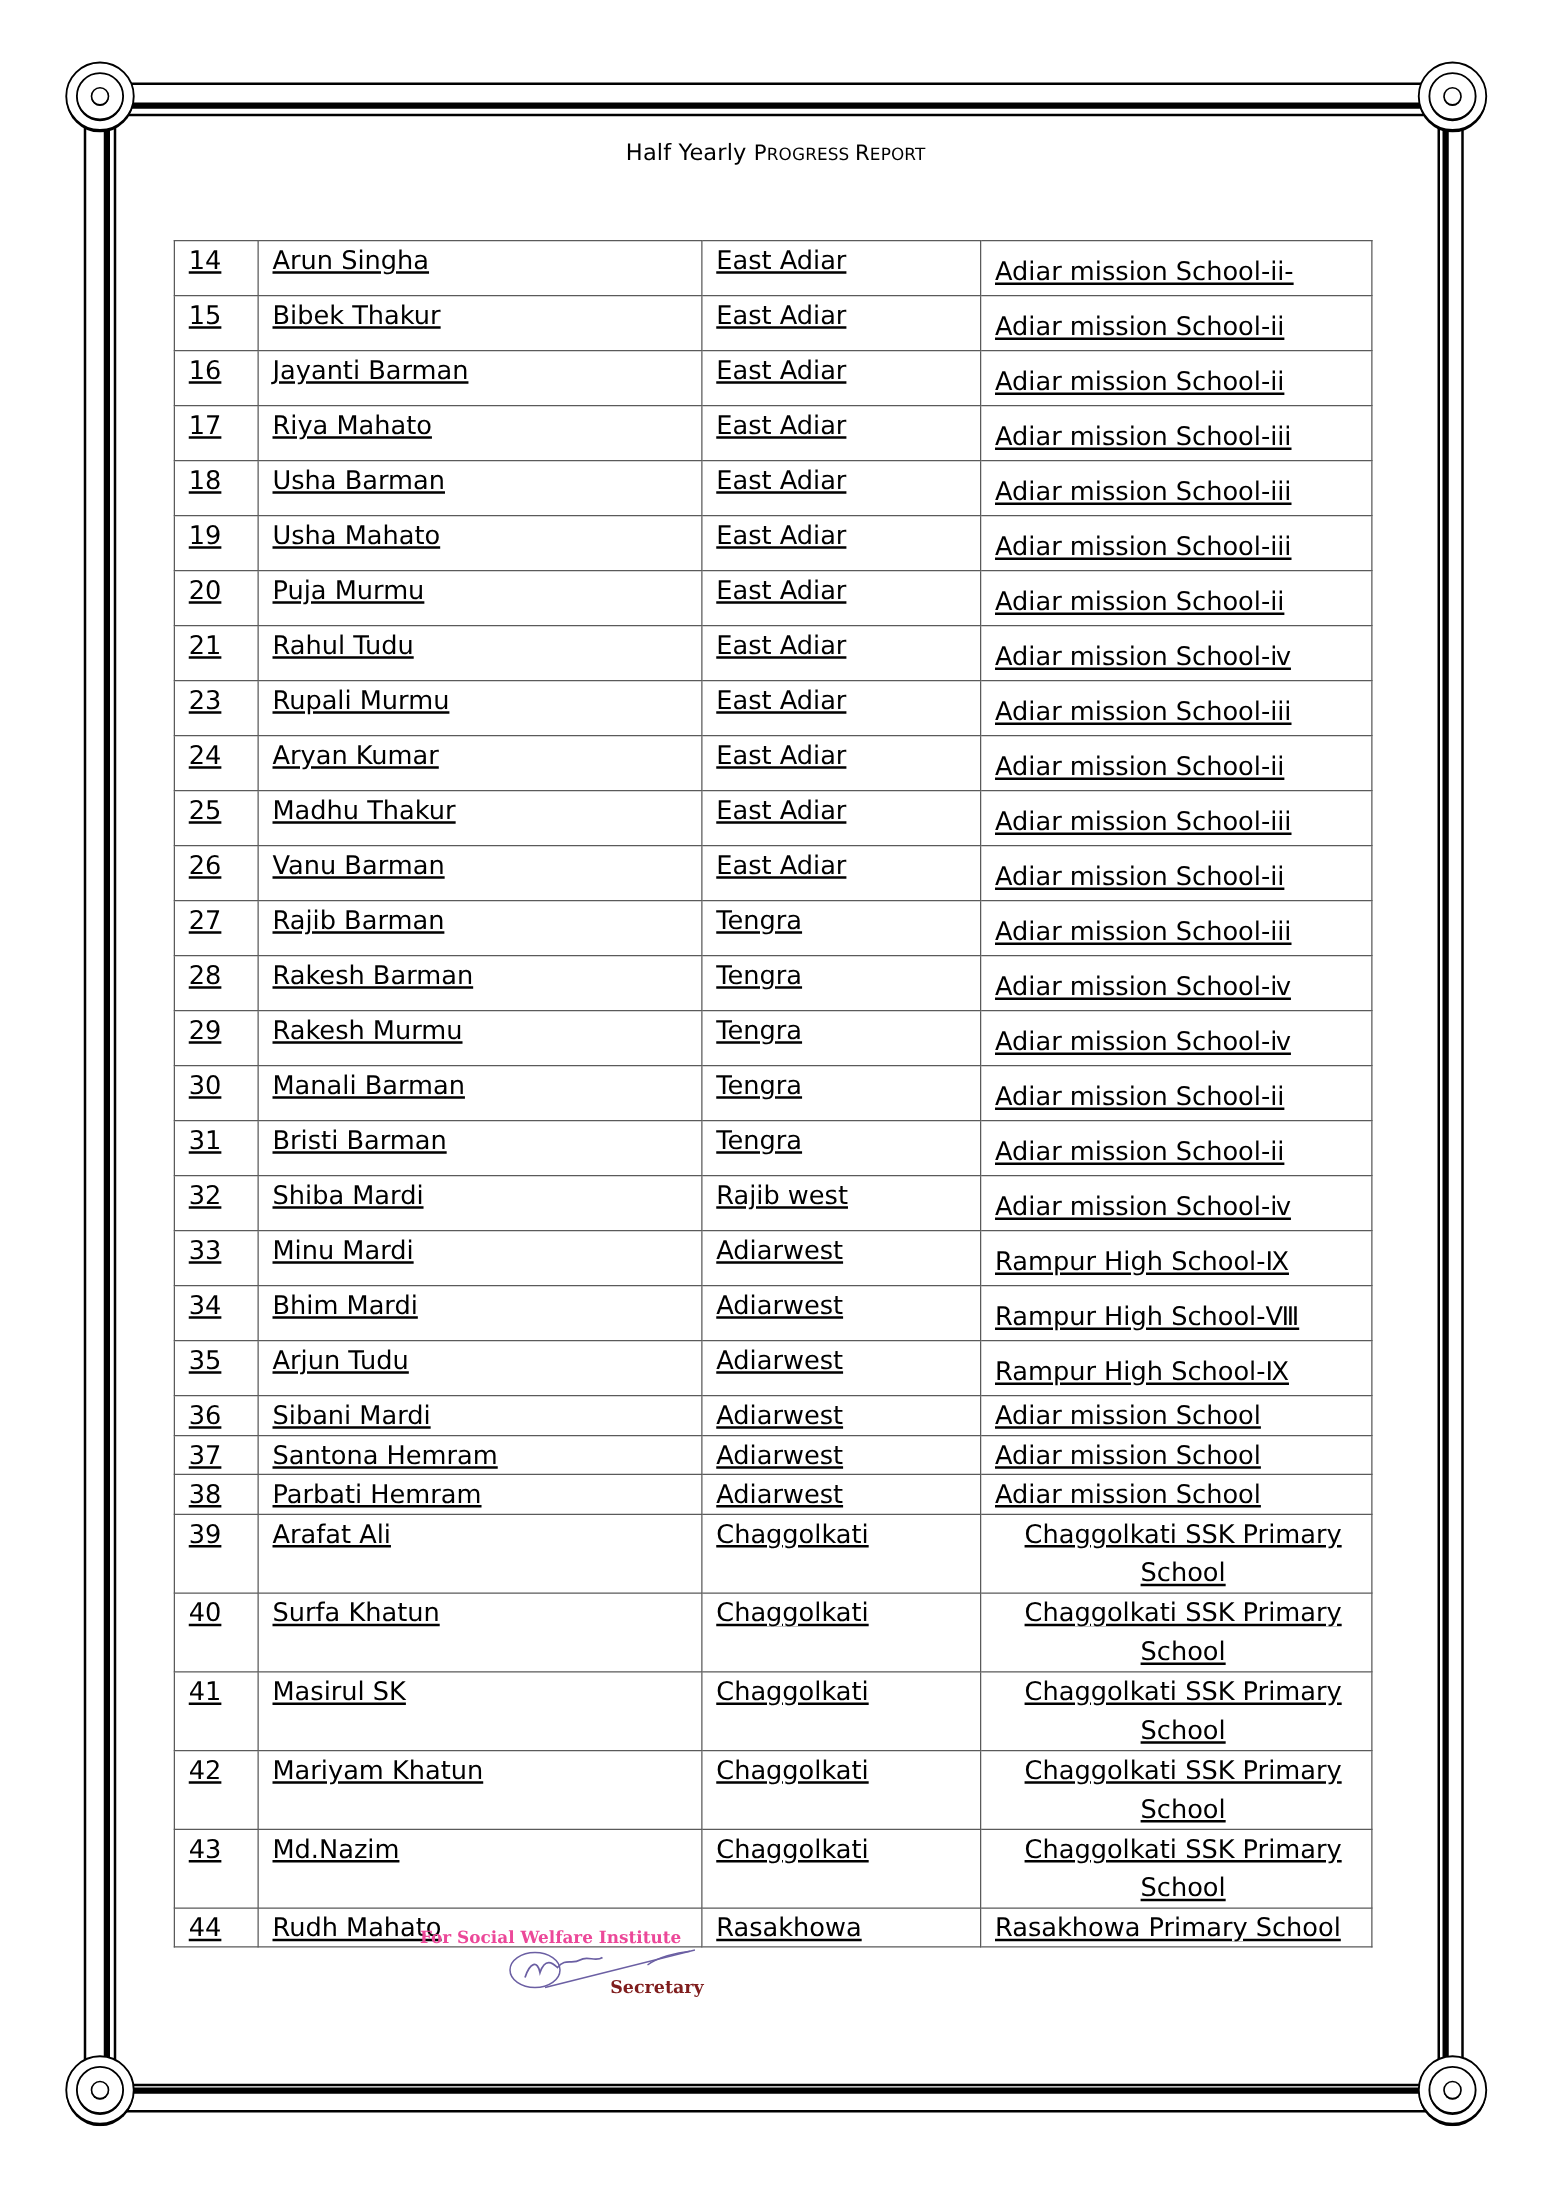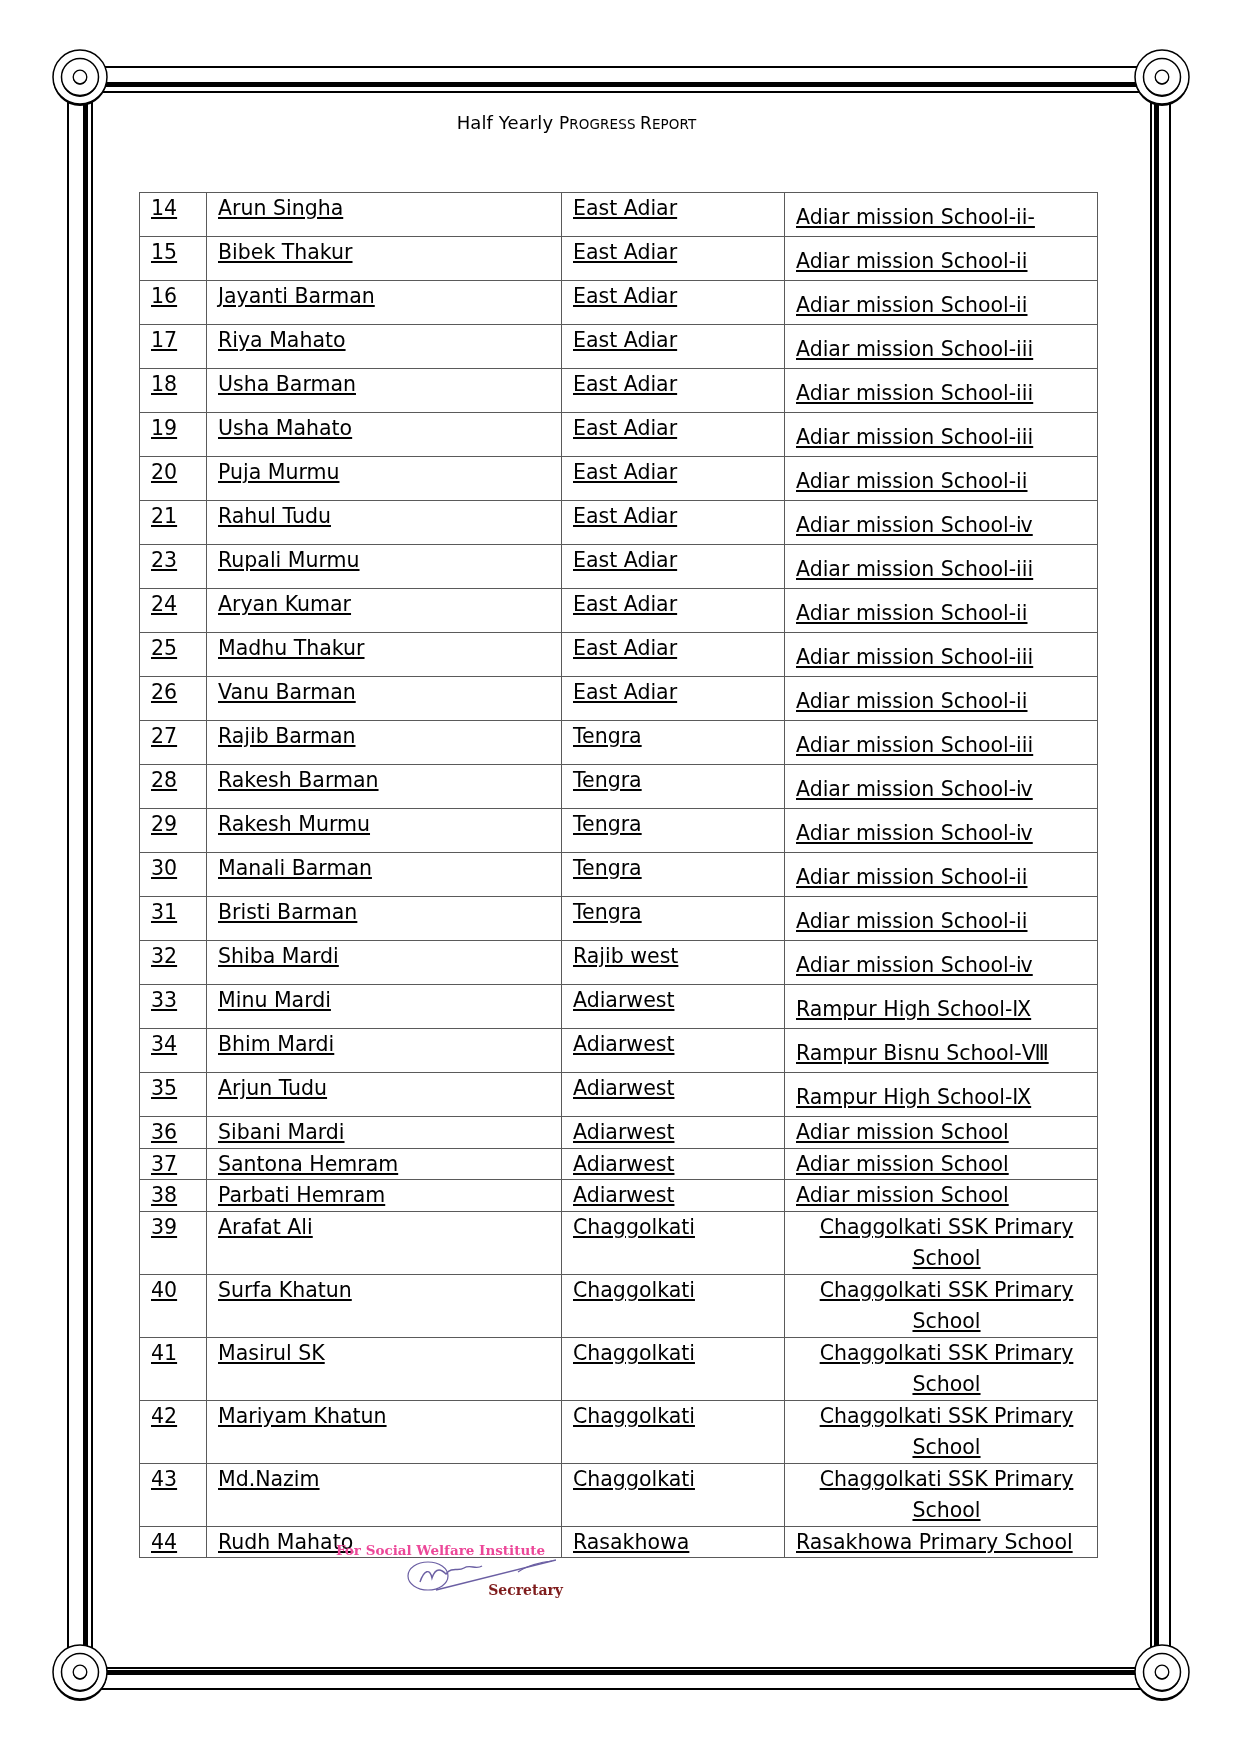--- a/index.html
+++ b/index.html
@@ -1,19 +1,19 @@
 <!DOCTYPE html>
 <html><head>
   <meta charset="utf-8">
   <style>
     html, body { margin: 0; padding: 0; background: #ffffff; }
     body { width: 1241px; height: 1755px; position: relative; overflow: hidden; font-family: "DejaVu Sans", "Liberation Sans", sans-serif; color: #000; }
     .frame-line { position: absolute; background: #000; }
     .corner { position: absolute; width: 58px; height: 58px; margin-left: -29px; margin-top: -29px; }
-    .page-title { position: absolute; top: 112px; left: 0; width: 1153px; text-align: center; font-size: 18px; letter-spacing: 0.1px; }
+    .page-title { position: absolute; top: 112px; left: 0; width: 1241px; text-align: center; font-size: 18px; letter-spacing: 0.1px; }
     .page-title .sc-big { font-size: 17px; }
     .page-title .sc-small { font-size: 13.5px; }
     table.roster { position: absolute; left: 139px; top: 192px; width: 958px; border-collapse: collapse; table-layout: fixed; text-decoration: underline; }
     table.roster td { border: 1.3px solid #5a5a5a; padding: 0 0 0 11px; font-size: 20.5px; vertical-align: top; line-height: 30px; overflow: hidden; white-space: nowrap; }
     table.roster col.c1 { width: 67px; }
     table.roster col.c2 { width: 355px; }
     table.roster col.c3 { width: 223px; }
     table.roster col.c4 { width: 313px; }
     tr.tall td { height: 43px; }
     tr.tall td.school { padding-top: 9px; height: 34px; line-height: 30px; }
@@ -201,21 +201,21 @@
       <tr class="tall">
         <td>33</td>
         <td>Minu  Mardi</td>
         <td>Adiarwest</td>
         <td class="school">Rampur High School-Ⅸ</td>
       </tr>
       <tr class="tall">
         <td>34</td>
         <td>Bhim Mardi</td>
         <td>Adiarwest</td>
-        <td class="school">Rampur Bisnu School-Ⅷ</td>
+        <td class="school">Rampur High School-Ⅷ</td>
       </tr>
       <tr class="tall">
         <td>35</td>
         <td>Arjun Tudu</td>
         <td>Adiarwest</td>
         <td class="school">Rampur High School-Ⅸ</td>
       </tr>
       <tr class="short">
         <td>36</td>
         <td>Sibani Mardi</td>

